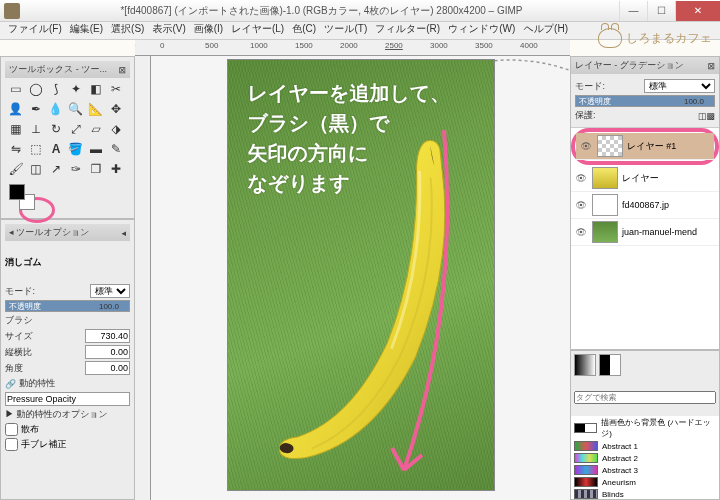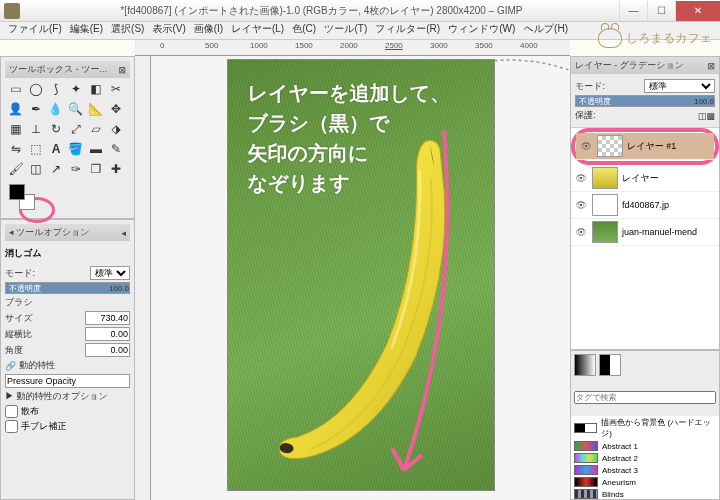--- a/index.html
+++ b/index.html
@@ -27,21 +27,21 @@
 .tool{width:18px;height:18px;display:flex;align-items:center;justify-content:center;font-size:12px;color:#333;border:1px solid transparent;cursor:pointer}
 .highlight-circle{border:3px solid #ef5f97;border-radius:50%;position:absolute}
 .fg-bg{width:26px;height:26px;position:relative;margin:4px}
 .fg-bg .fg{position:absolute;width:16px;height:16px;background:#000;border:1px solid #888;top:0;left:0}
 .fg-bg .bg{position:absolute;width:16px;height:16px;background:#fff;border:1px solid #888;bottom:0;right:0}
 .tool-options{flex:1;padding:4px;border-top:1px solid #bbb;overflow:hidden}
 .opt-row{display:flex;align-items:center;margin:2px 0;font-size:9px;color:#333}
 .opt-row label{flex:1}
 .opt-row input[type=text]{width:45px;font-size:9px;border:1px solid #999;padding:1px;text-align:right}
 .slider{height:12px;background:linear-gradient(90deg,#6b8fb5 0%,#6b8fb5 100%,#fff 100%);border:1px solid #999;margin:2px 0;position:relative;font-size:8px;color:#fff;padding-left:3px;display:flex;align-items:center;justify-content:space-between}
-.slider span:last-child{color:#333;padding-right:0}
+.slider span:last-child{color:#333;padding-right:10px}
 .brush-prev{width:24px;height:24px;border:1px solid #999;background:#fff;display:flex;align-items:center;justify-content:center}
 .brush-dot{width:14px;height:14px;background:#000;border-radius:50%}
 .chk{display:flex;align-items:center;margin:2px 0;font-size:9px}
 .chk input{margin-right:3px}
 .canvas-area{flex:1;background:#f5f5f5;display:flex;position:relative}
 .ruler-v{width:16px;background:#f0f0f0;border-right:1px solid #999}
 .canvas-wrap{flex:1;display:flex;justify-content:center;padding:4px;position:relative;overflow:hidden}
 .canvas{width:266px;height:430px;background:linear-gradient(160deg,#5a8a3a 0%,#6fa04a 30%,#7bb055 60%,#5a8a3a 100%);position:relative;box-shadow:0 0 0 1px #888;overflow:hidden}
 .grass{position:absolute;inset:0;background:repeating-linear-gradient(75deg,transparent 0,transparent 2px,rgba(40,80,20,.15) 2px,rgba(40,80,20,.15) 3px),repeating-linear-gradient(105deg,transparent 0,transparent 2px,rgba(120,180,80,.2) 2px,rgba(120,180,80,.2) 3px)}
 .banana{position:absolute;width:190px;height:340px;left:45px;top:70px;transform:rotate(8deg)}
@@ -161,21 +161,21 @@
           <div class="bg"></div>
           <div class="fg"></div>
         </div>
     </div>
 
     <div class="panel tool-options">
       <div class="panel-title">
           <span>◂ <span>ツールオプション</span></span>
           <span>◂</span>
         </div>
-      <div style="font-size:9px;font-weight:bold;margin:6px 0">消しゴム</div>
+      <div style="font-size:9px;font-weight:bold;margin:15px 0">消しゴム</div>
       <div class="opt-row">
           <label>モード:</label>
           <select><option>標準</option></select>
         </div>
       <div class="slider">
           <span>不透明度</span>
           <span>100.0</span>
         </div>
       <div class="opt-row">
           <label>ブラシ</label>

